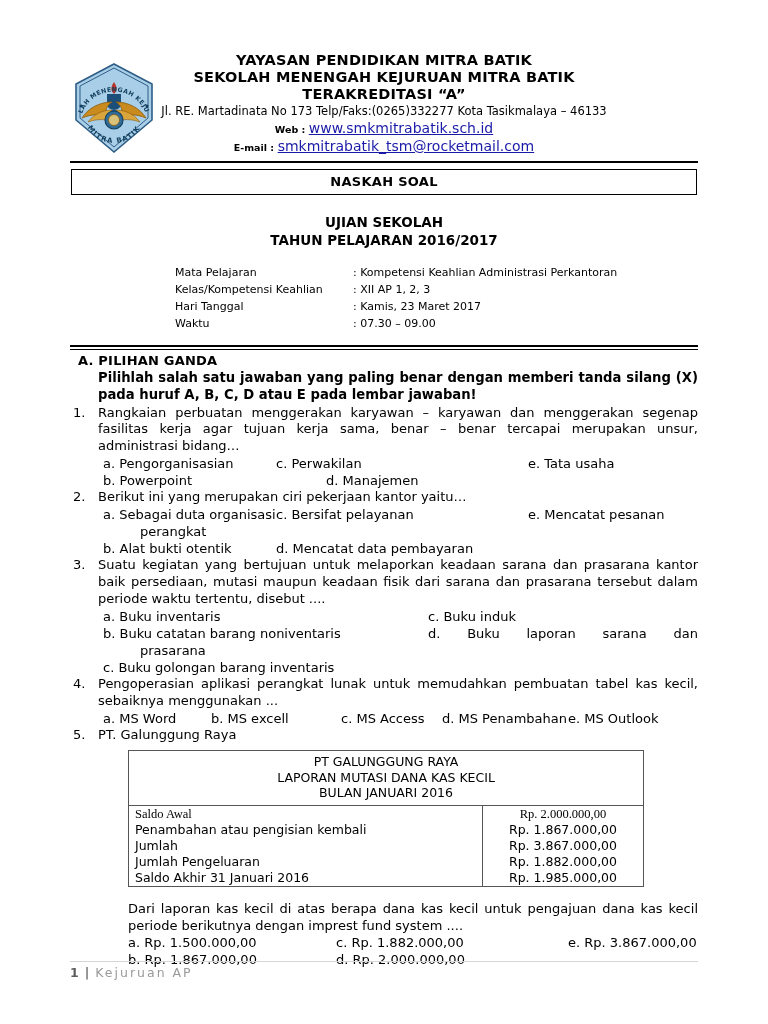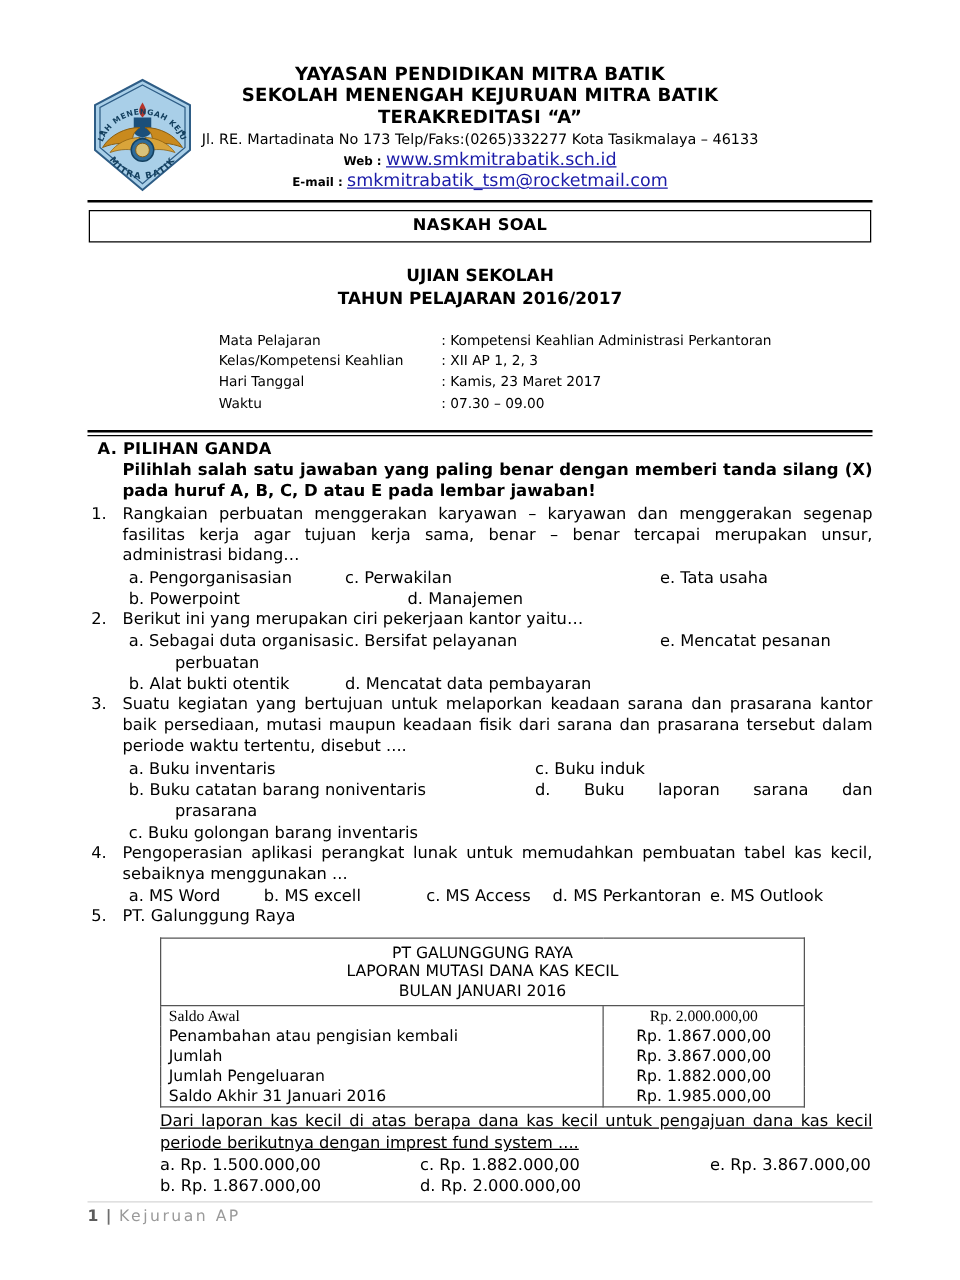--- a/index.html
+++ b/index.html
@@ -209,25 +209,24 @@
     border-top: none !important;
     border-bottom: none !important;
     height: 16px;
     line-height: 16px;
     width: 160px;
   }
   .kas-body-first td { border-top: 1px solid #555 !important; font-family: Liberation Serif, serif; }
   .kas-body-last td { border-bottom: 1px solid #555 !important; }
 
   .q5-tail {
-    margin-top: 3px;
+    margin-top: 13px;
     margin-left: 30px;
     font-size: 13px;
     line-height: 1.33;
-    text-decoration: underline;
   }
 
   
   .footer {
     position: absolute;
     left: 70px;
     right: 70px;
     bottom: 44px;
   }
   .footer-line {
@@ -365,21 +364,21 @@
         <div class="q-num">2.</div>
         <div class="q-body">
           <div class="q-stem nojust">Berikut ini yang merupakan ciri pekerjaan kantor yaitu…</div>
           <div class="opts">
             <div class="opt-line">
               <span class="o" style="left:5px">a. Sebagai duta organisasi</span>
               <span class="o" style="left:178px">c. Bersifat pelayanan</span>
               <span class="o" style="left:430px">e. Mencatat pesanan</span>
             </div>
             <div class="opt-line">
-              <span class="o" style="left:42px">perbuatan</span>
+              <span class="o" style="left:42px">perangkat</span>
             </div>
             <div class="opt-line">
               <span class="o" style="left:5px">b. Alat bukti otentik</span>
               <span class="o" style="left:178px">d. Mencatat data pembayaran</span>
             </div>
           </div>
         </div>
       </div>
 
       <div class="q">
@@ -407,21 +406,21 @@
 
       <div class="q">
         <div class="q-num">4.</div>
         <div class="q-body">
           <div class="q-stem">Pengoperasian aplikasi perangkat lunak untuk memudahkan pembuatan tabel kas kecil, sebaiknya menggunakan ...</div>
           <div class="opts">
             <div class="opt-line">
               <span class="o" style="left:5px">a. MS Word</span>
               <span class="o" style="left:113px">b. MS excell</span>
               <span class="o" style="left:243px">c. MS Access</span>
-              <span class="o" style="left:344px">d. MS Perkantoran</span>
+              <span class="o" style="left:344px">d. MS Penambahan</span>
               <span class="o" style="left:470px">e. MS Outlook</span>
             </div>
           </div>
         </div>
       </div>
 
       <div class="q">
         <div class="q-num">5.</div>
         <div class="q-body">
           <div class="q-stem nojust">PT. Galunggung Raya</div>

